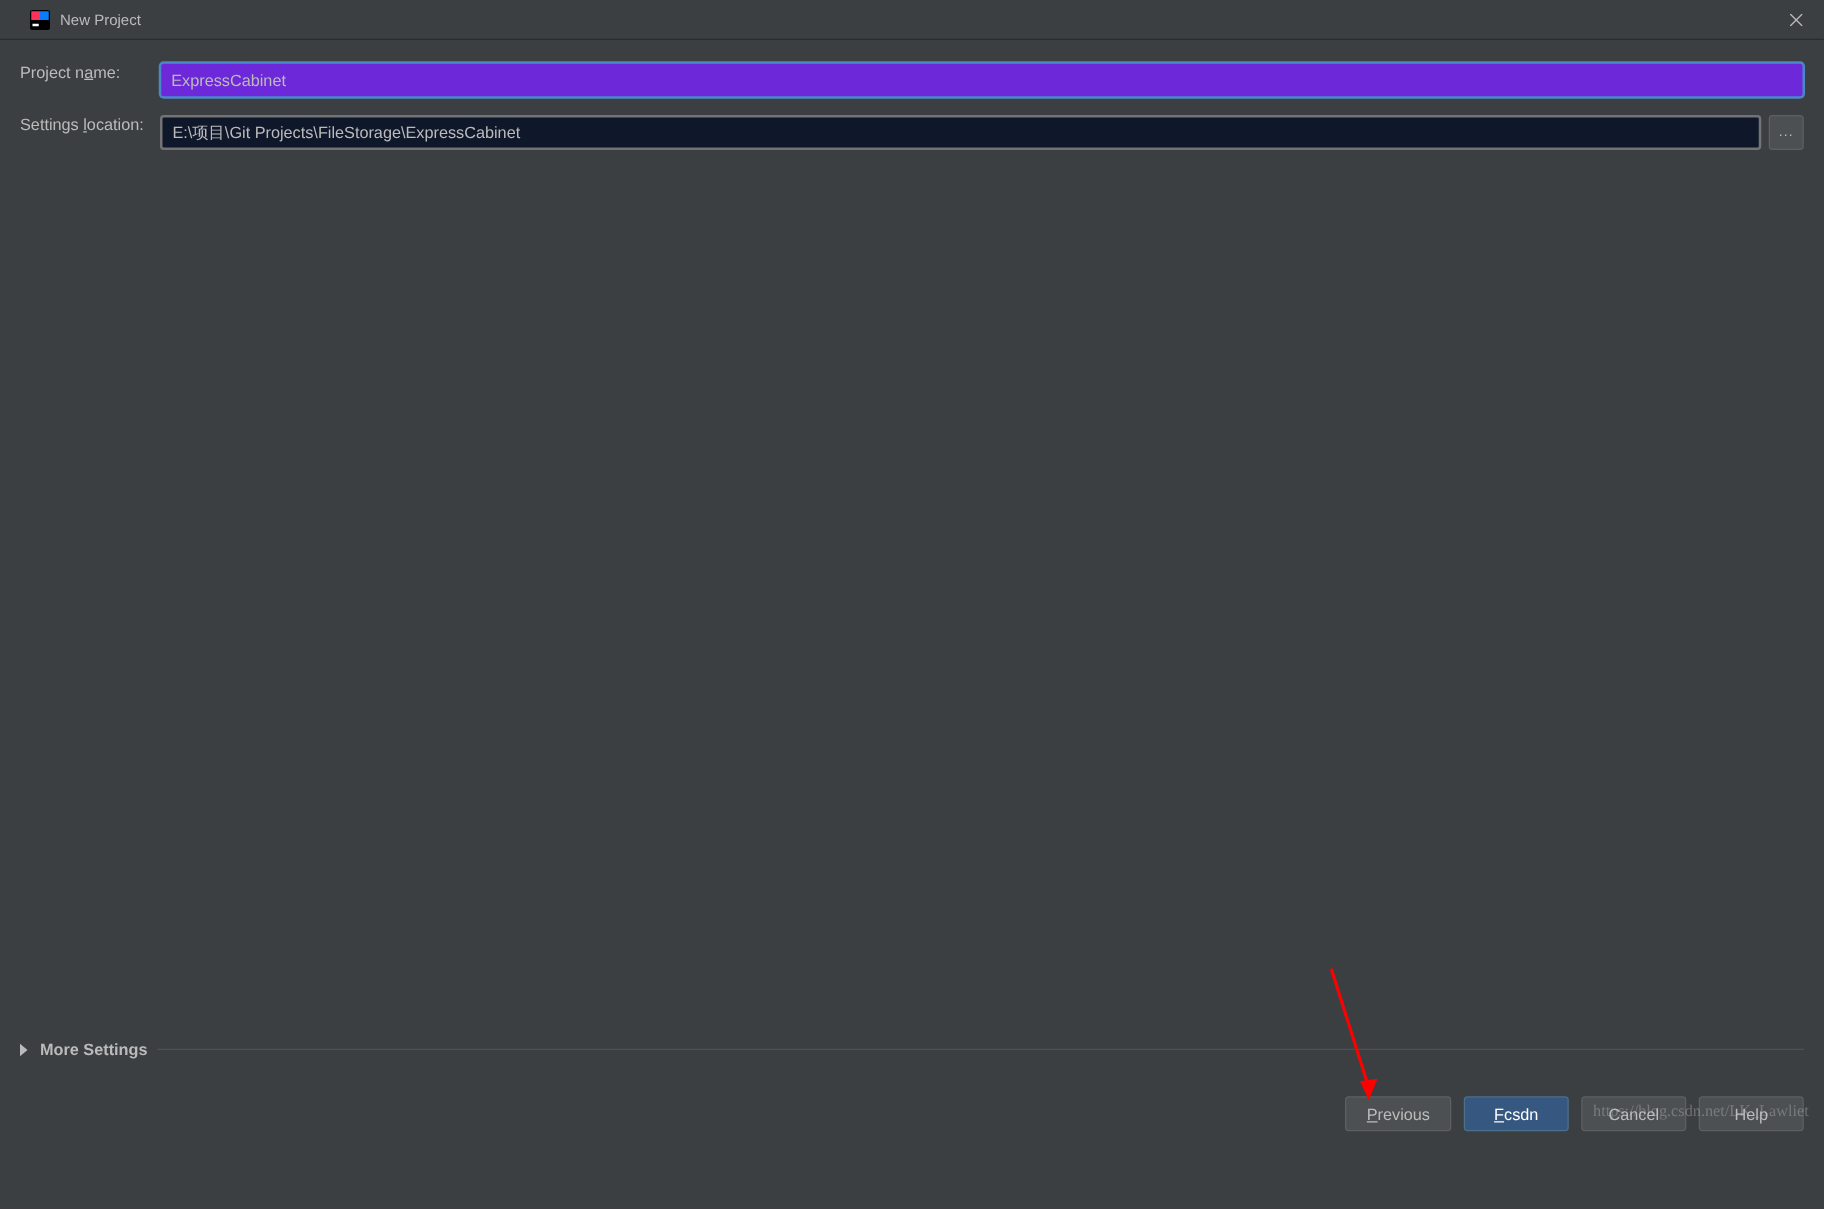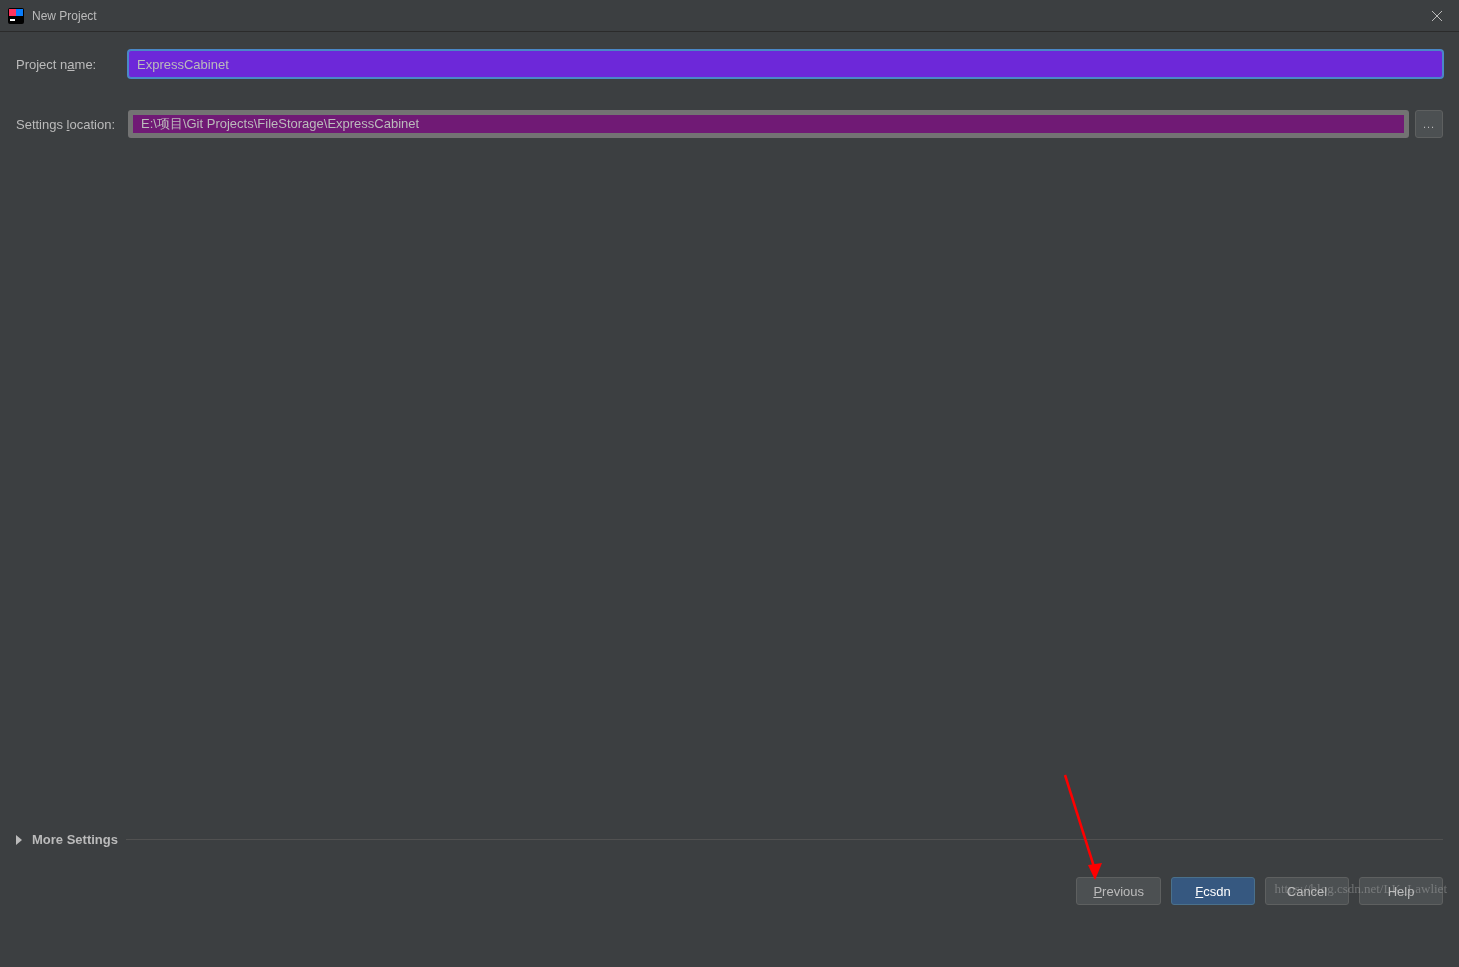--- a/index.html
+++ b/index.html
@@ -13,21 +13,21 @@
     color: #bbbbbb;
     width: 1459px;
     height: 967px;
     overflow: hidden;
     position: relative;
   }
   .titlebar {
     height: 32px;
     display: flex;
     align-items: center;
-    padding: 0 8px;
+    padding: 0 24px;
     background: #3c3f41;
     border-bottom: 1px solid #2b2b2b;
     position: relative;
   }
   .titlebar .app-icon {
     width: 16px;
     height: 16px;
     margin-right: 8px;
     display: flex;
     align-items: center;
@@ -47,36 +47,35 @@
     align-items: center;
     justify-content: center;
     color: #bbbbbb;
     font-size: 13px;
   }
   .form-area {
     padding: 18px 16px 8px 16px;
   }
   .form-row {
     display: flex;
-    align-items: center;
-    margin-bottom: 32px;
+    margin-bottom: 14px;
   }
   .form-label {
     width: 112px;
     font-size: 13px;
     color: #bbbbbb;
     flex-shrink: 0;
   }
   .form-label .mn {
     text-decoration: underline;
   }
   .text-input {
     flex: 1;
-    background: #701a75;
-    border: 5px solid #737373;
+    background: #0f172a;
+    border: 2px solid #737373;
     color: #bbbbbb;
     font-size: 13px;
     padding: 4px 8px;
     height: 28px;
     border-radius: 3px;
     outline: none;
   }
   .text-input.focused {
     border: 1px solid #4a88c7;
     box-shadow: 0 0 0 1px #4a88c7;

